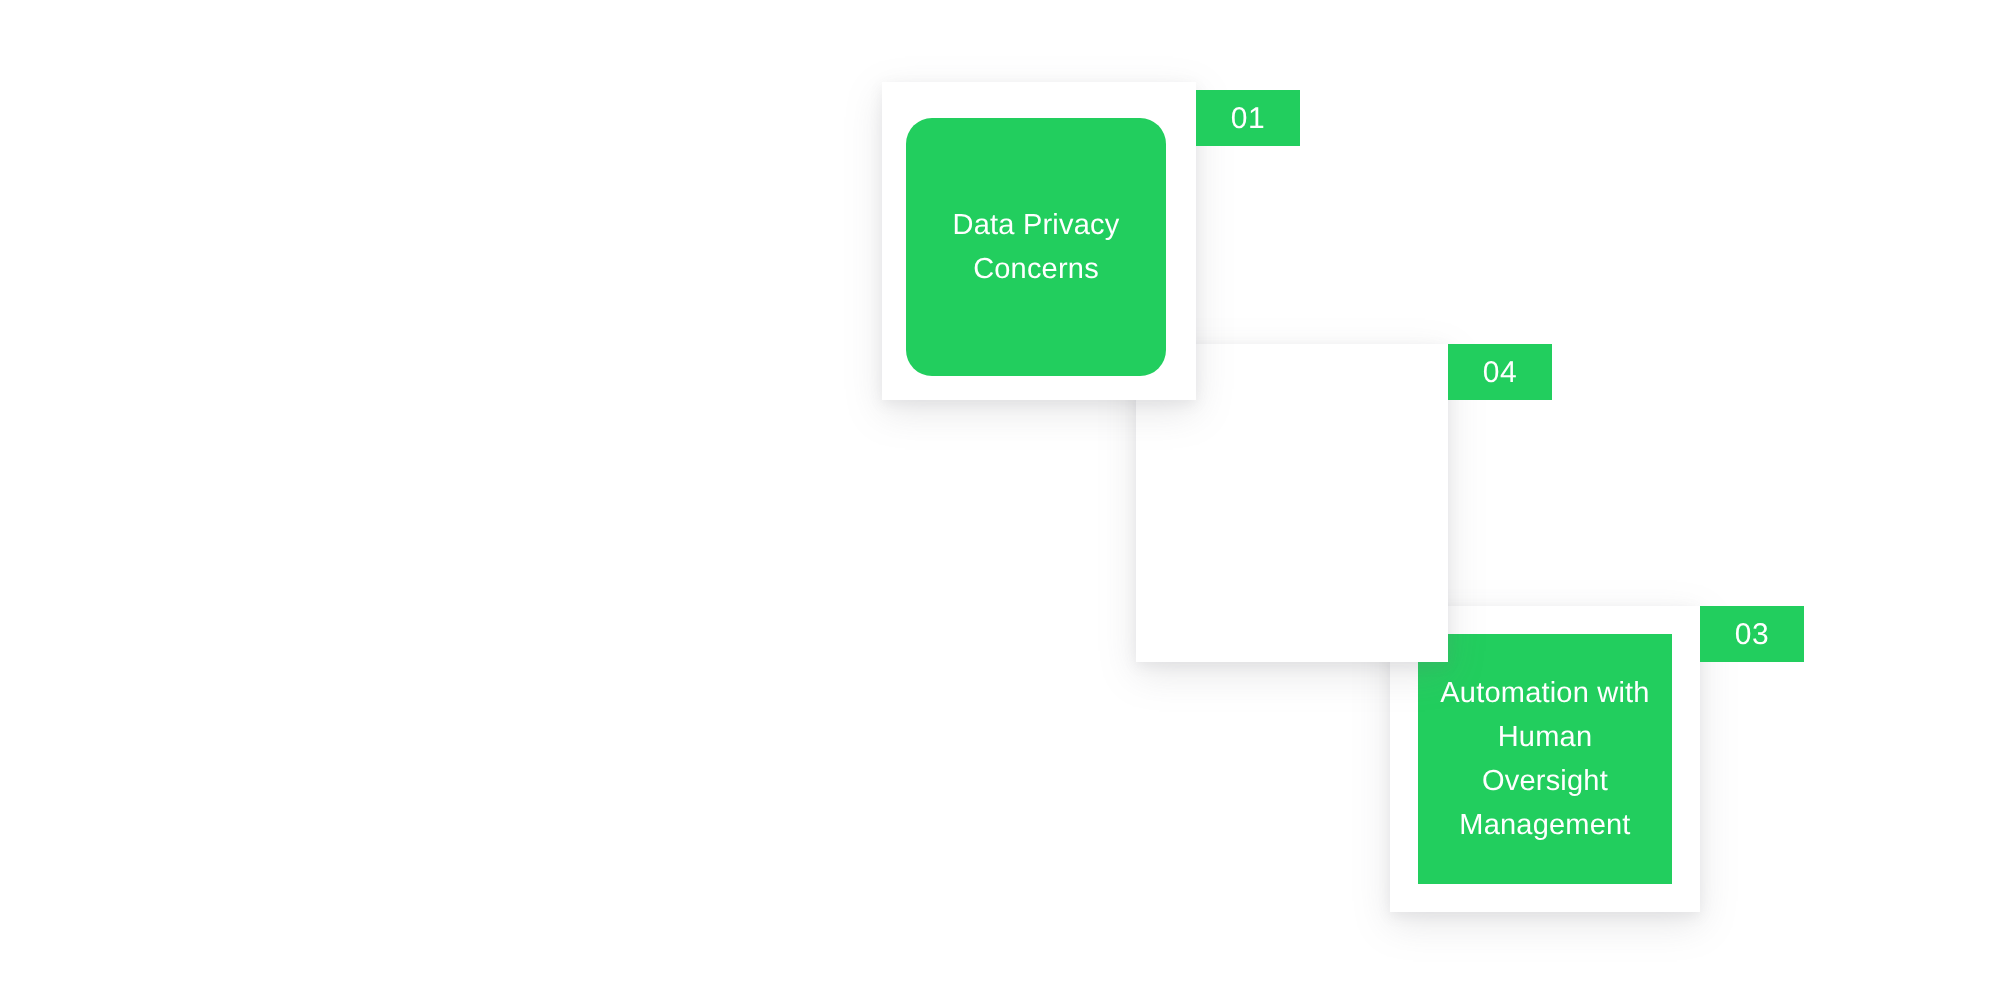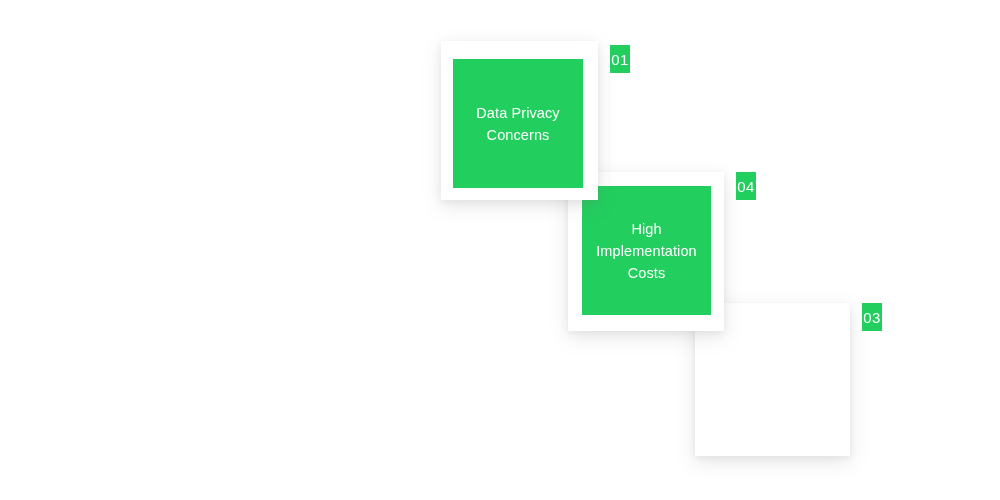--- a/index.html
+++ b/index.html
@@ -68,42 +68,41 @@
     font-size: 14.5px;
     line-height: 22px;
     font-weight: 500;
     text-align: center;
     white-space: pre-line;
     letter-spacing: 0.1px;
   }
 
   .step-badge {
     position: absolute;
-    width: 20px;
+    width: 52px;
     height: 28px;
     background: #22ce5e;
     display: flex;
     align-items: center;
     justify-content: center;
-    margin-left: 12px;
   }
 
   .step-badge-text {
     color: #ffffff;
     font-family: "Liberation Sans", sans-serif;
     font-size: 15px;
     font-weight: 500;
     line-height: 1;
     letter-spacing: 0.3px;
   }
 
   
   #step-1          { left: 441px; top: 41px;  width: 190px; height: 165px; z-index: 3; }
   #step-1 .step-frame { width: 157px; height: 159px; }
-  #step-1 .step-tile  { left: 12px; top: 18px; width: 130px; height: 129px; }
+  #step-1 .step-tile  { left: 12px; top: 18px; width: 130px; height: 129px; border-radius: 13px; }
   #step-1 .step-badge { left: 157px; top: 4px; }
 
   
   #step-2          { left: 568px; top: 172px; width: 190px; height: 165px; z-index: 2; }
   #step-2 .step-frame { width: 156px; height: 159px; }
   #step-2 .step-tile  { left: 14px; top: 14px; width: 129px; height: 129px; }
   #step-2 .step-badge { left: 156px; top: 0px; }
 
   
   #step-3          { left: 695px; top: 303px; width: 190px; height: 165px; z-index: 1; }
@@ -123,30 +122,31 @@
       <span class="step-label">Data Privacy
 Concerns</span>
     </div>
     <div class="step-badge">
       <span class="step-badge-text">01</span>
     </div>
   </div>
 
   <div class="step" id="step-2">
     <div class="step-frame"></div>
-    <div class="step-tile">
-      <span class="step-label">High
-Implementation
-Costs</span>
-    </div>
     <div class="step-badge">
       <span class="step-badge-text">04</span>
     </div>
   </div>
 
   <div class="step" id="step-3">
     <div class="step-frame"></div>
+    <div class="step-tile">
+      <span class="step-label">Automation with
+Human
+Oversight
+Management</span>
+    </div>
     <div class="step-badge">
       <span class="step-badge-text">03</span>
     </div>
   </div>
 
 </div>
 
 </body></html>

